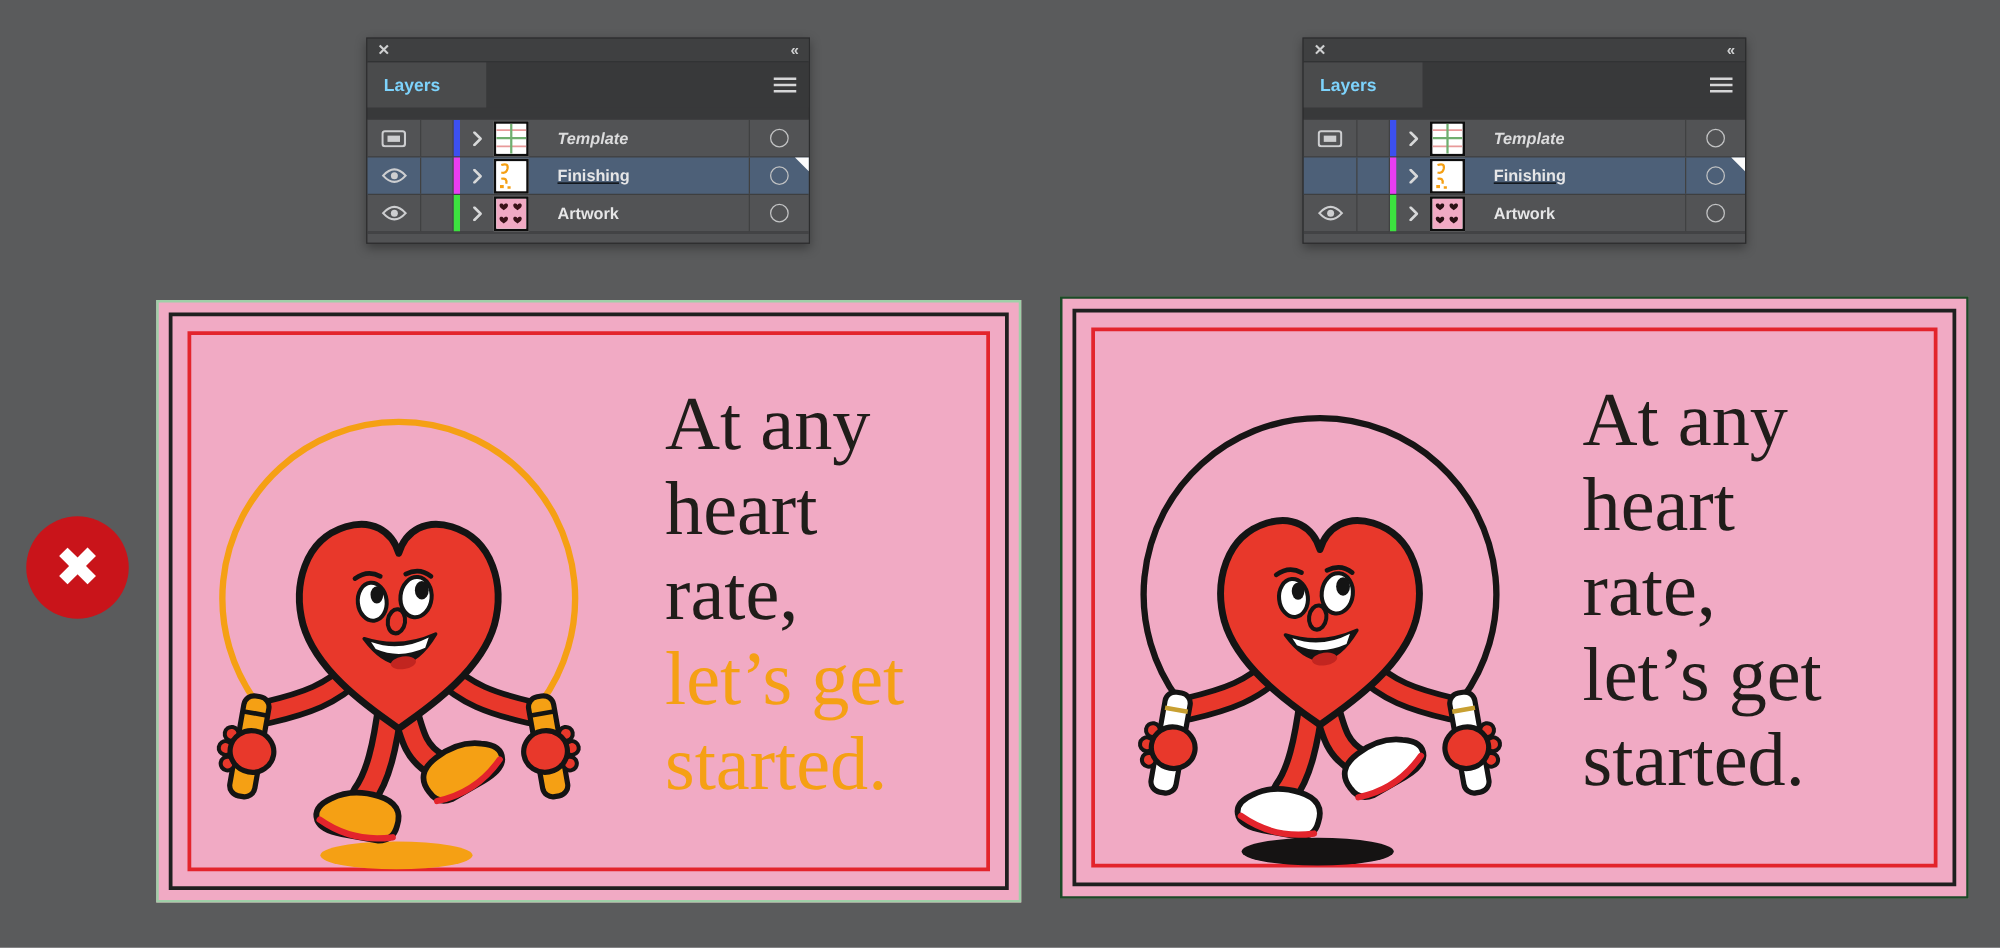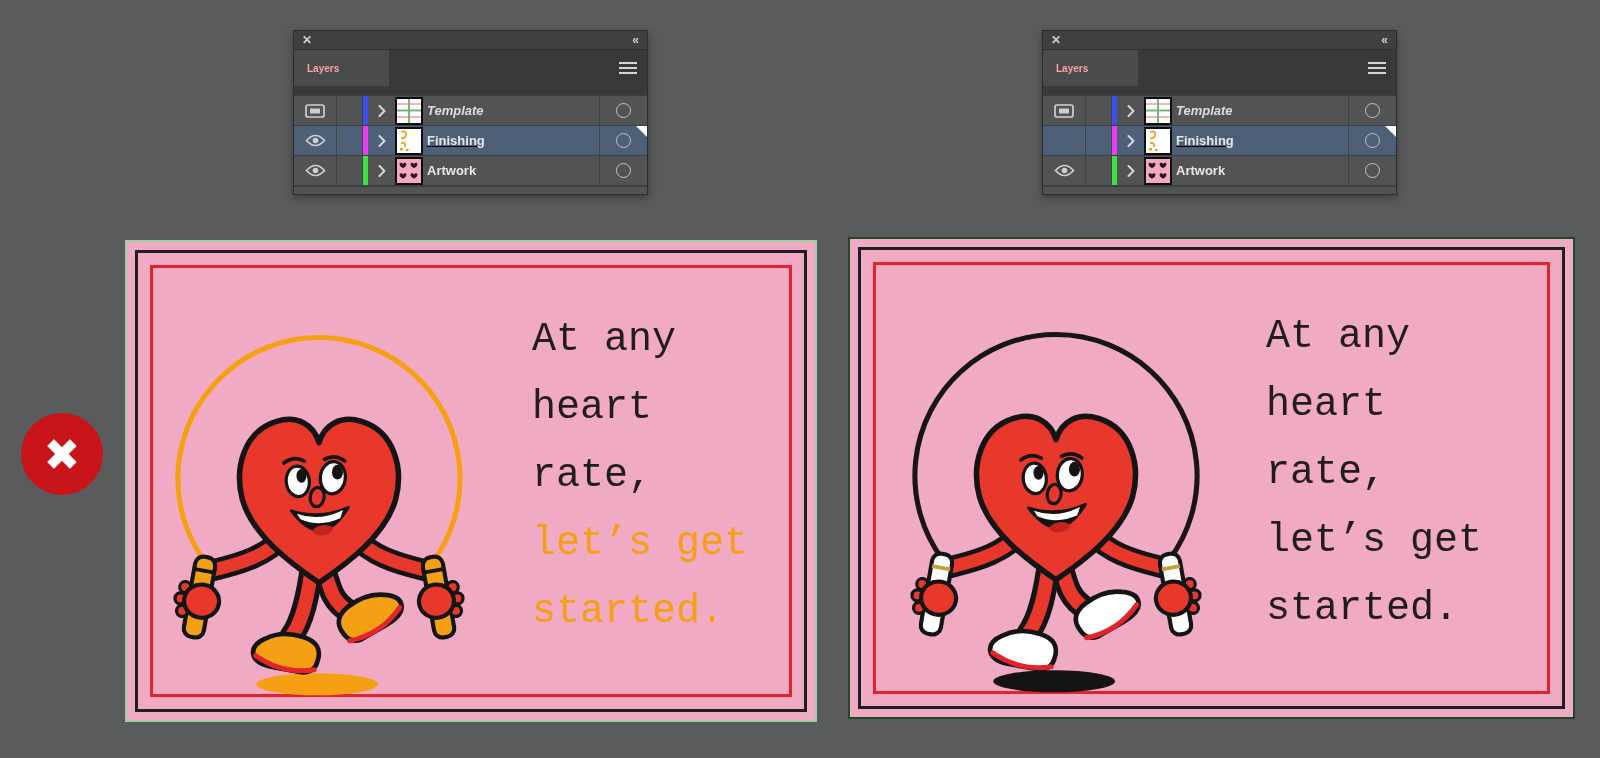--- a/index.html
+++ b/index.html
@@ -6,53 +6,53 @@
   .stage{position:relative;width:1600px;height:758px;background:var(--stage-bg,#5a5b5c);overflow:hidden;
          font-family:"Liberation Sans",sans-serif;}
 
   
   .panel{position:absolute;top:30px;width:355px;background:#38393a;box-shadow:0 3px 8px rgba(0,0,0,.35);
          border:1px solid #2c2d2e;box-sizing:border-box;}
   .titlebar{height:18px;background:#3f4041;border-bottom:1px solid #2e2f30;display:flex;
             align-items:center;justify-content:space-between;padding:0 8px;}
   .titlebar .glyph{color:#cfd0d1;font-size:12px;line-height:1;font-weight:bold;}
   .tabrow{height:36px;background:#38393a;position:relative;display:flex;}
-  .tab{width:82px;background:#4a4b4c;color:#fca5a5;font-size:10px;font-weight:bold;
+  .tab{width:82px;background:#4a4b4c;color:#7dd3fc;font-size:14px;font-weight:bold;
        display:flex;align-items:center;padding-left:13px;}
   .hamburger{position:absolute;right:10px;top:12px;width:18px;height:12px;display:flex;
              flex-direction:column;justify-content:space-between;cursor:pointer;}
   .hamburger i{display:block;height:2px;background:#d5d6d7;}
   .rows{margin-top:9px;border-top:1px solid #3e3f40;}
   .row{height:30px;display:flex;align-items:stretch;background:#525355;border-bottom:1px solid #3e3f40;
        box-sizing:border-box;position:relative;}
   .row.selected{background:#4d6078;text-decoration:underline;}
   .cell{display:flex;align-items:center;justify-content:center;}
   .vis{width:42px;border-right:1px solid #404142;}
   .lock{width:25px;border-right:1px solid #404142;}
   .bar{width:5px;background:var(--bar,#888);}
   .chev{width:27px;color:#d7d8d9;}
   .thumbwrap{display:flex;align-items:center;}
   .thumb{width:24px;height:24px;border:2px solid #0d0d0d;background:#fff;}
-  .name{flex:1;padding-left:4px;display:flex;align-items:center;font-size:13px;font-weight:bold;color:#e6e6e7;}
+  .name{flex:1;padding-left:23px;display:flex;align-items:center;font-size:13px;font-weight:bold;color:#e6e6e7;}
   .name.italic{font-style:italic;color:#dcdcdd;}
   .target{width:47px;border-left:1px solid #404142;}
   .circle{width:13px;height:13px;border:1.5px solid #c2c3c4;border-radius:50%;}
   .corner-tri{position:absolute;right:0;top:0;width:0;height:0;
               border-top:11px solid #fbfbfb;border-left:11px solid transparent;}
   .bottomstrip{height:7px;background:#525355;border-top:1px solid #3e3f40;}
 
   
   .card{position:absolute;background:var(--bg,#f1aac4);border:2px solid var(--edge,#9fcfa8);box-sizing:border-box;}
   .frame-black{position:absolute;inset:8px;border:3px solid var(--frame,#1f1f1f);pointer-events:none;}
   .frame-red{position:absolute;inset:23px;border:3px solid var(--inner,#e3242c);pointer-events:none;}
   .character{position:absolute;top:26px;width:332px;height:436px;}
   .card-left .character{left:26px;}
   .card-right .character{left:40px;}
-  .caption{position:absolute;top:64px;font-family:Liberation Mono, monospace;
-           font-size:40px;line-height:68px;color:var(--ink,#201d1a);white-space:nowrap;}
+  .caption{position:absolute;top:64px;font-family:Liberation Serif, serif;
+           font-size:61px;line-height:68px;color:var(--ink,#201d1a);white-space:nowrap;}
   .card-left .caption{left:405px;}
   .card-right .caption{left:416px;}
   .caption .accent{color:var(--accent,#f5a014);}
 
   
   .badge{position:absolute;left:21px;top:413px;width:82px;height:82px;border-radius:50%;
          background:var(--badge,#c9141a);display:flex;align-items:center;justify-content:center;
          color:#fff;font-size:44px;font-weight:bold;font-family:"DejaVu Sans",sans-serif;}
 
   .defs-holder{position:absolute;width:0;height:0;overflow:hidden;}

